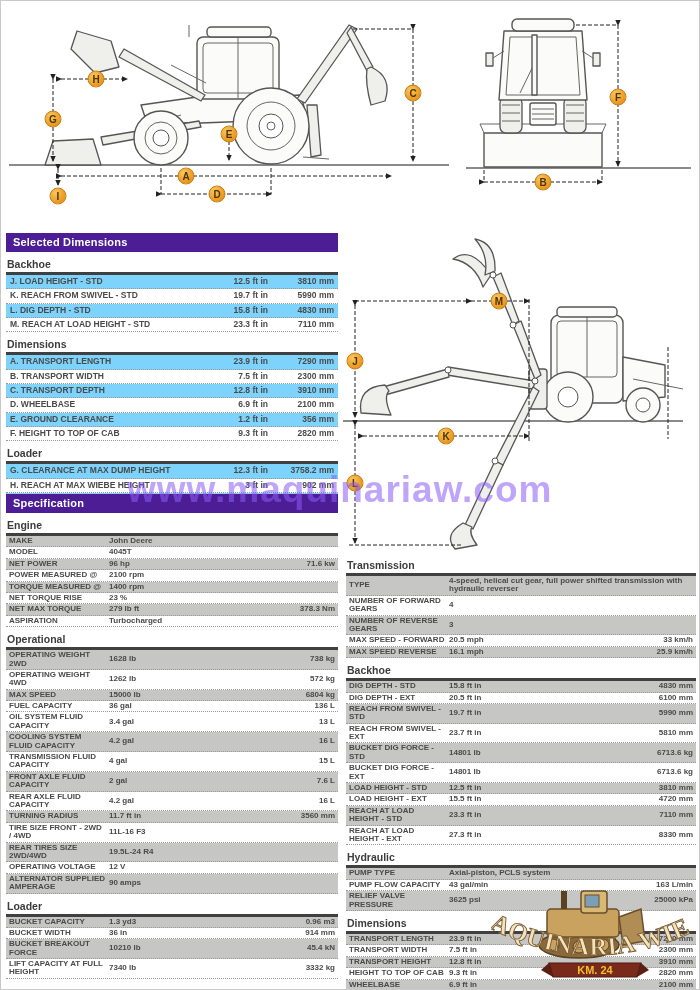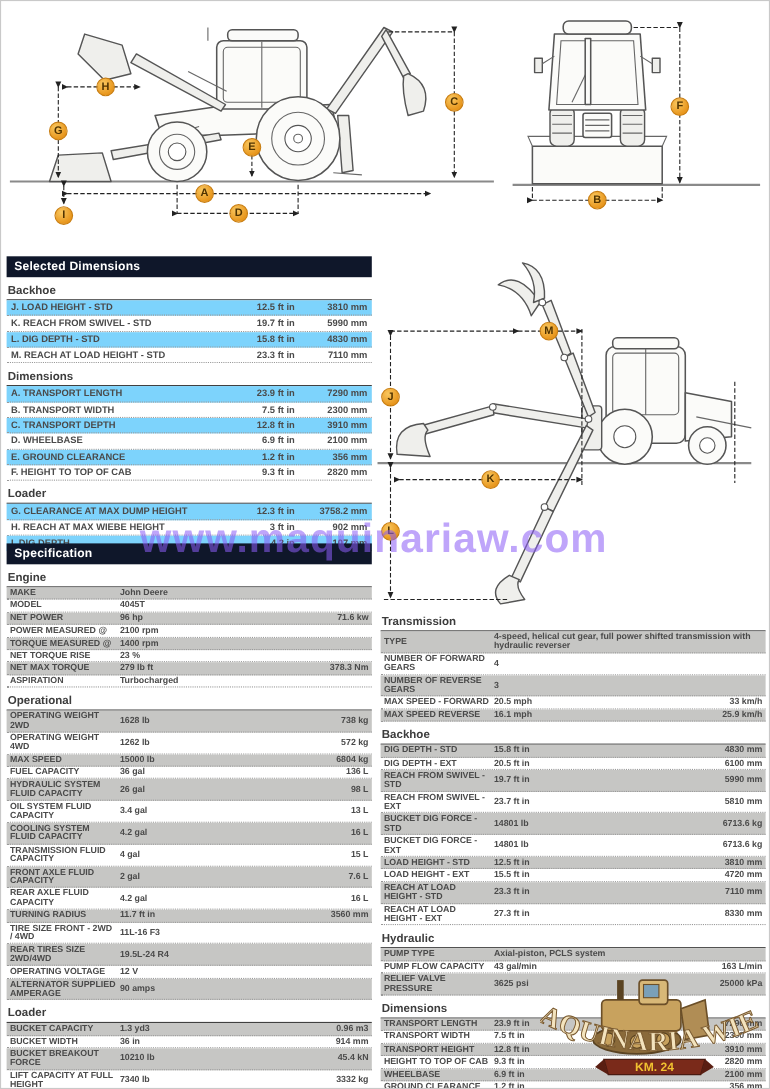--- a/index.html
+++ b/index.html
@@ -10,24 +10,24 @@
   
   .drawing{position:absolute;}
   .drawing svg{display:block;}
   .dim-label{position:absolute;width:17px;height:17px;border-radius:50%;
     background:radial-gradient(circle at 35% 30%, #f9c75f, #e8971e 70%);
     border:1px solid #c87d10;color:#503300;font-size:10px;font-weight:bold;
     display:flex;align-items:center;justify-content:center;transform:translate(-50%,-50%);}
 
   
   .block{position:absolute;width:332px;}
-  .section-header{background:#0f172a;color:#ffffff;font-weight:bold;font-size:11px;
+  .section-header{background:#4c1d95;color:#ffffff;font-weight:bold;font-size:11px;
     padding:3px 7px 4px;letter-spacing:.2px;}
   .group-title{font-weight:bold;font-size:10.5px;color:#3c3c3c;padding:4px 1px 2px;
-    border-bottom:1px solid #404040;margin-top:2px;}
+    border-bottom:3px solid #404040;margin-top:2px;}
   .trow{display:flex;align-items:center;border-bottom:1px dotted #999;
     font-weight:bold;color:#4a4a4a;}
   .dim-table .trow{font-size:8.5px;line-height:1.1;padding:2px 4px;}
   .dim-table .trow.shaded{background:#7dd3fc;}
   .dim-table .c-label{flex:1;}
   .dim-table .c-imp{width:78px;text-align:right;white-space:nowrap;}
   .dim-table .c-met{width:66px;text-align:right;white-space:nowrap;}
 
   .spec-table .trow{font-size:8px;line-height:1.05;padding:1px 3px;}
   .spec-table .trow.shaded{background:#c6c6c4;}
@@ -331,25 +331,20 @@
         <div class="trow shaded">
           <span class="c-label">MAX SPEED</span>
           <span class="c-imp">15000 lb</span>
           <span class="c-met">6804 kg</span>
         </div>
         <div class="trow">
           <span class="c-label">FUEL CAPACITY</span>
           <span class="c-imp">36 gal</span>
           <span class="c-met">136 L</span>
         </div>
-        <div class="trow shaded">
-          <span class="c-label">HYDRAULIC SYSTEM FLUID CAPACITY</span>
-          <span class="c-imp">26 gal</span>
-          <span class="c-met">98 L</span>
-        </div>
         <div class="trow">
           <span class="c-label">OIL SYSTEM FLUID CAPACITY</span>
           <span class="c-imp">3.4 gal</span>
           <span class="c-met">13 L</span>
         </div>
         <div class="trow shaded">
           <span class="c-label">COOLING SYSTEM FLUID CAPACITY</span>
           <span class="c-imp">4.2 gal</span>
           <span class="c-met">16 L</span>
         </div>

